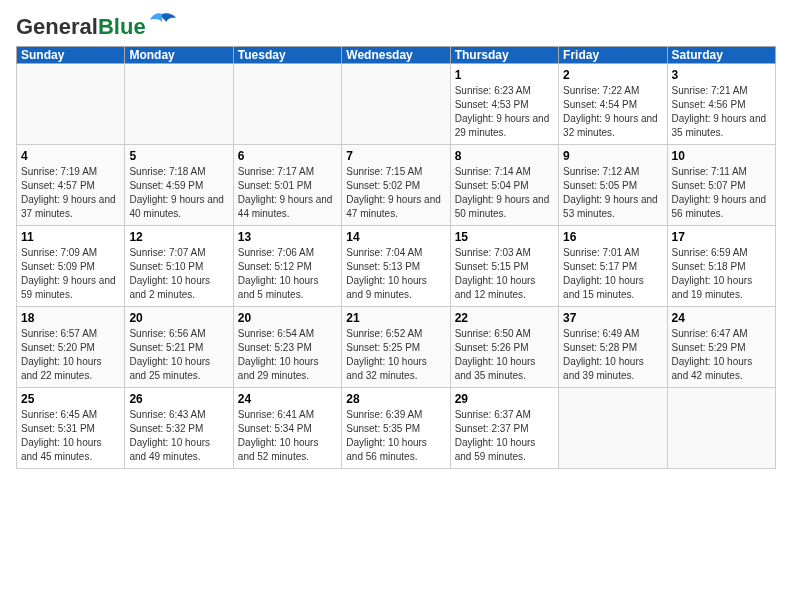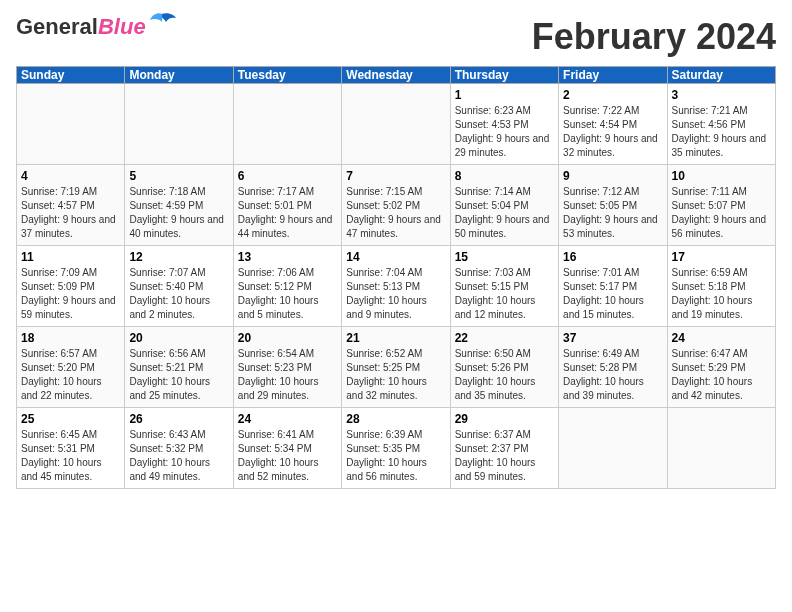--- a/index.html
+++ b/index.html
@@ -20,21 +20,21 @@
       display: flex;
       flex-direction: column;
       align-items: flex-start;
     }
     .logo-text {
       font-size: 22px;
       font-weight: bold;
       color: #333;
       line-height: 1;
     }
-    .logo-text .blue { color: #ec4899; font-style: italic; }
+    .logo-text .blue { color: #15803d; }
     .title-section {
       text-align: right;
     }
     .calendar-title {
       font-size: 36px;
       font-weight: bold;
       color: #333;
     }
     .calendar-subtitle {
       font-size: 14px;
@@ -86,21 +86,20 @@
       <span class="logo-text">
         <span>General</span><span class="blue">Blue</span>
       </span>
       <svg width="28" height="22" viewBox="0 0 28 22" style="margin-left:2px; margin-top:-8px;">
         <path d="M14 2 C18 0, 26 2, 28 6 C24 5, 20 6, 18 10 C16 6, 10 4, 14 2Z" fill="#1565c0"></path>
         <path d="M14 2 C10 0, 4 3, 2 8 C6 6, 12 7, 14 10 C14 6, 14 4, 14 2Z" fill="#42a5f5"></path>
       </svg>
     </div>
   </div>
   <div class="title-section">
-    <div class="calendar-title">February 2024</div>
   </div>
 </div>
 
 <table class="calendar">
   <thead>
     <tr>
     <th>Sunday</th>
         <th>Monday</th>
         <th>Tuesday</th>
         <th>Wednesday</th>
@@ -181,21 +180,21 @@
       <tr>
         <td>
           <div class="day-num">11</div>
           <div class="day-info">Sunrise: 7:09 AM
 Sunset: 5:09 PM
 Daylight: 9 hours and 59 minutes.</div>
         </td>
         <td>
           <div class="day-num">12</div>
           <div class="day-info">Sunrise: 7:07 AM
-Sunset: 5:40 PM
+Sunset: 5:10 PM
 Daylight: 10 hours and 2 minutes.</div>
         </td>
         <td>
           <div class="day-num">13</div>
           <div class="day-info">Sunrise: 7:06 AM
 Sunset: 5:12 PM
 Daylight: 10 hours and 5 minutes.</div>
         </td>
         <td>
           <div class="day-num">14</div>

